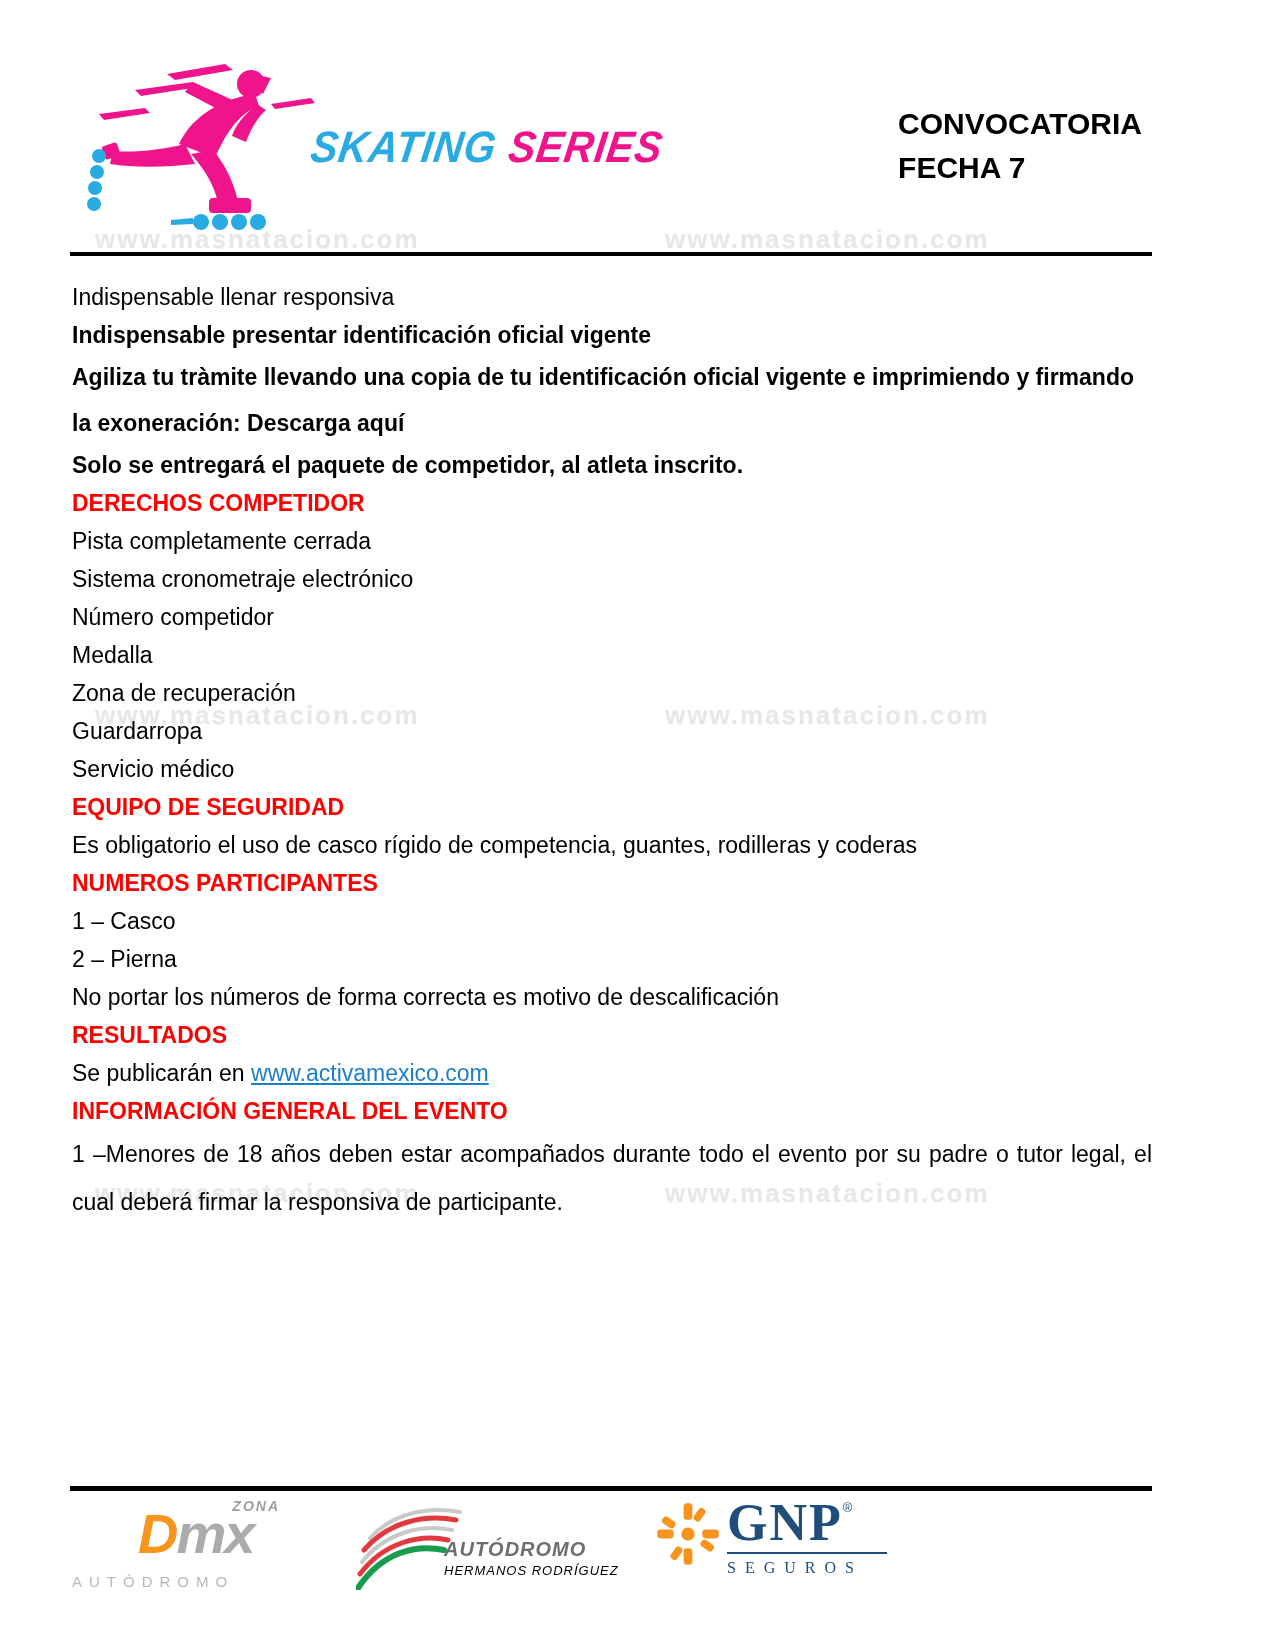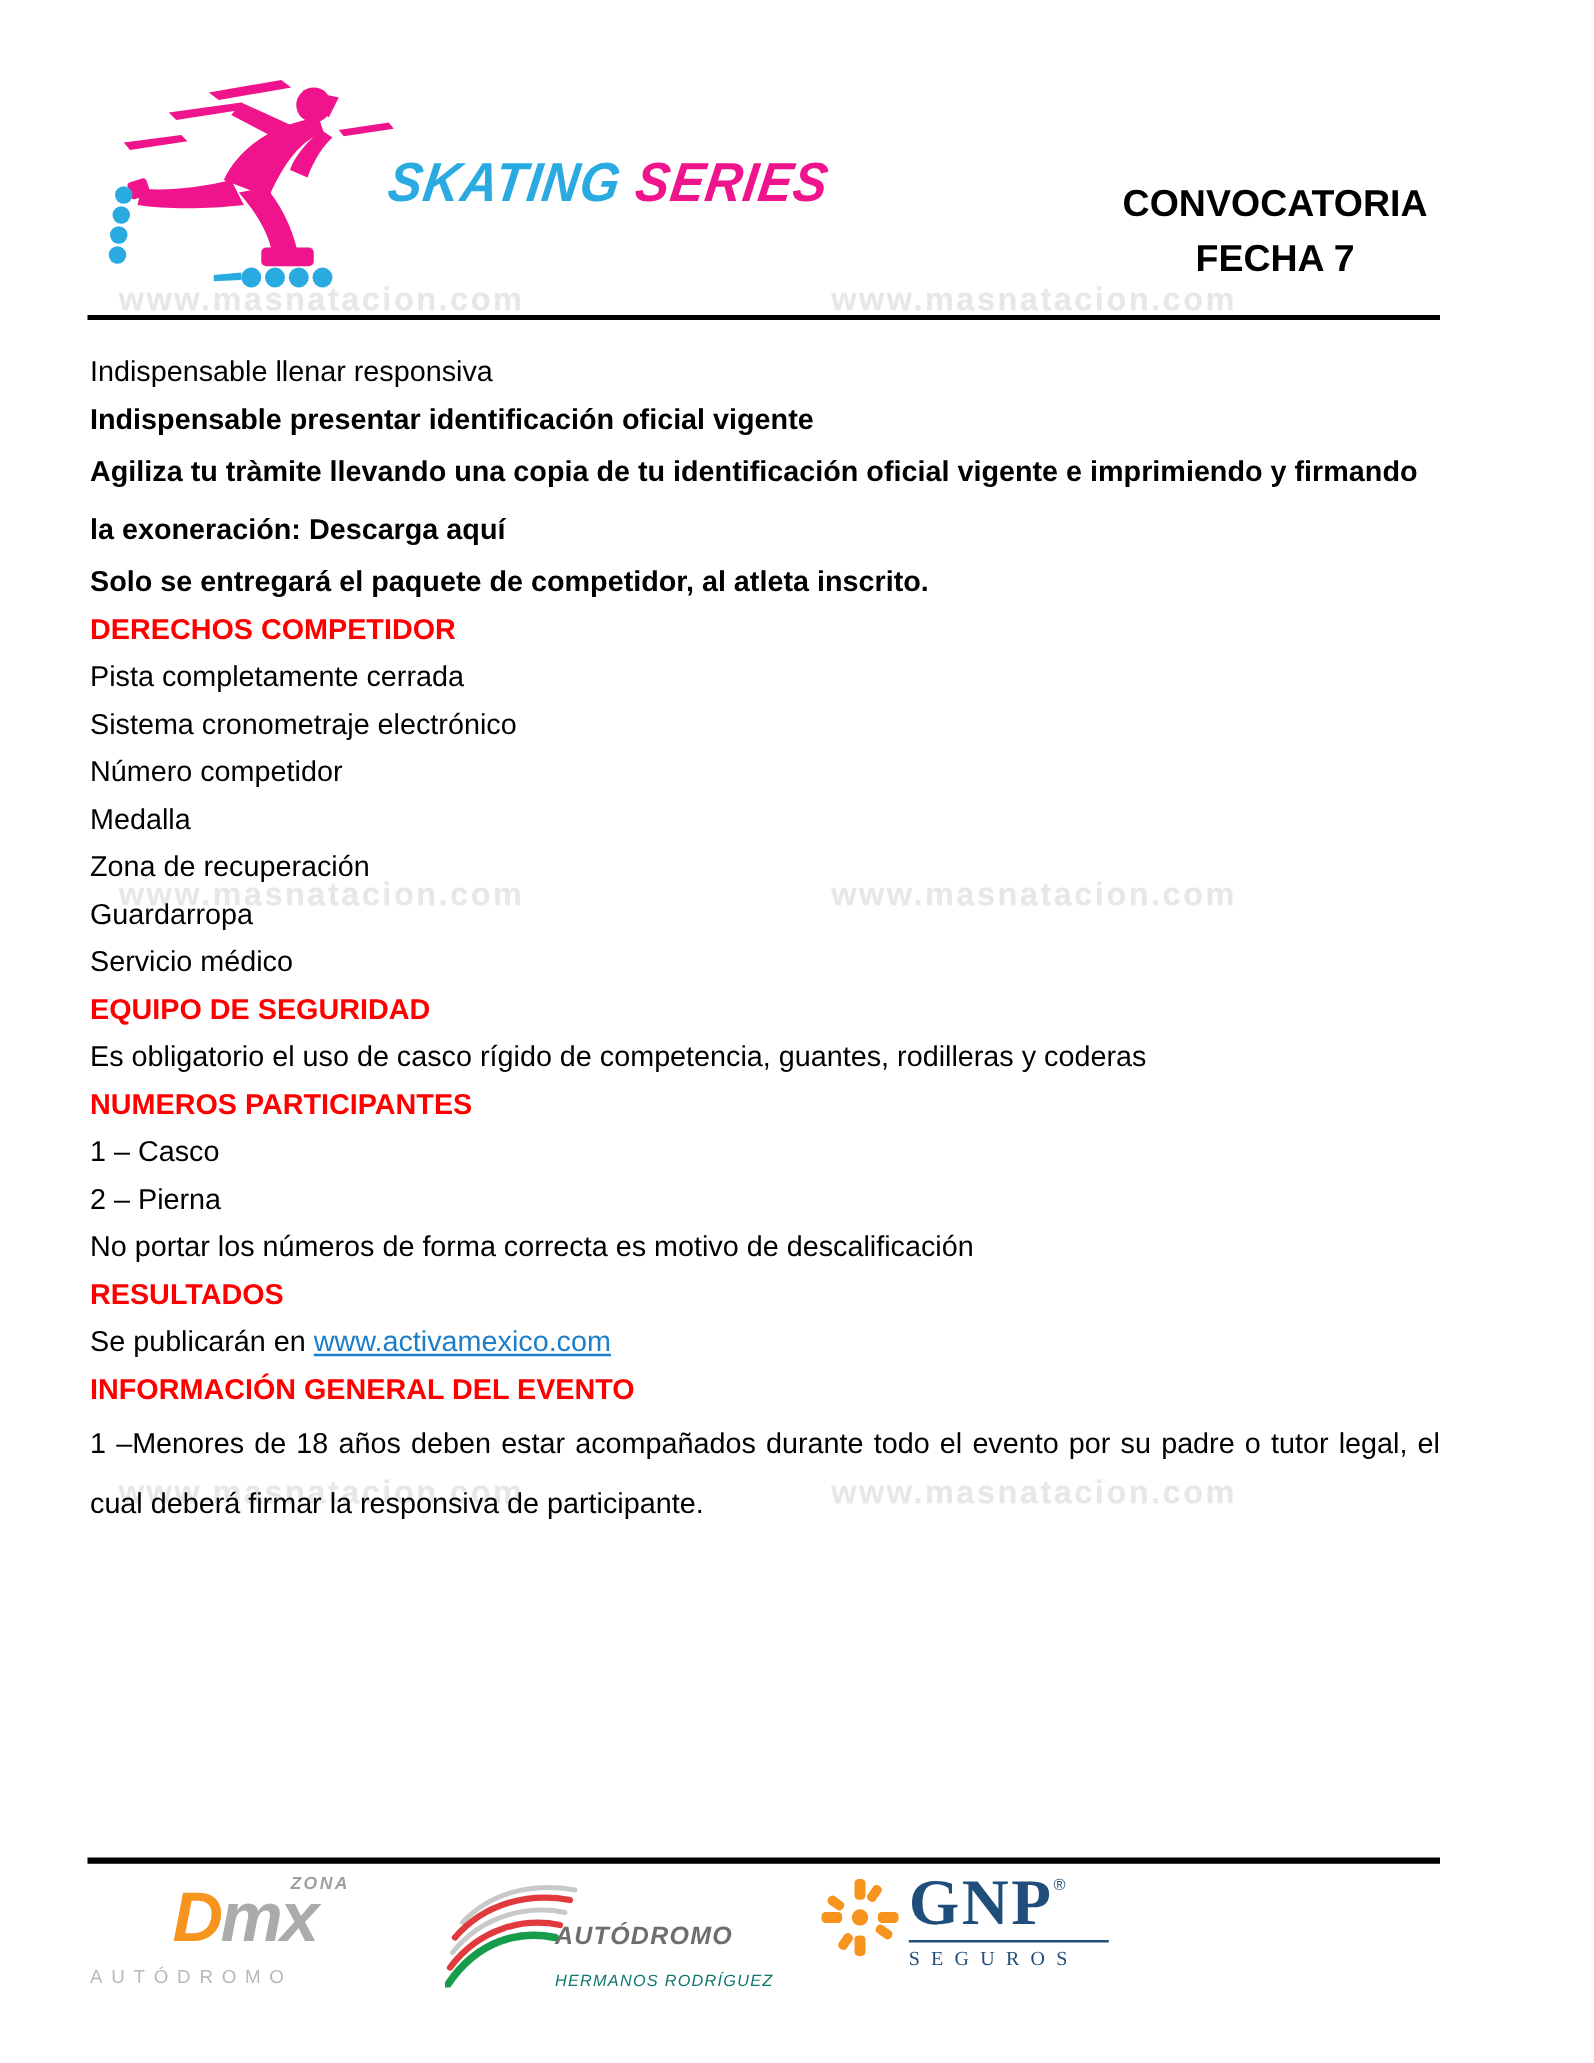--- a/index.html
+++ b/index.html
@@ -22,22 +22,22 @@
       color:var(--watermark_grey);text-shadow:0 1px 0 #f6f6f6;white-space:nowrap;user-select:none;}
 
   
   .logo{position:absolute;left:75px;top:52px;width:500px;height:185px;z-index:2;display:flex;align-items:center;}
   .logo svg{flex:0 0 auto;}
   .logo-text{font-size:44px;font-weight:900;font-style:italic;letter-spacing:1px;
              transform:skewX(-8deg) scaleX(.92);transform-origin:left center;white-space:nowrap;margin-left:-14px;margin-top:4px;}
   .logo-text .skating{color:var(--logo_cyan);}
   .logo-text .series{color:var(--logo_pink);}
 
-  .header-title{position:absolute;right:133px;top:102px;z-index:3;text-align:center;
-                font-size:30px;font-weight:700;line-height:44px;margin-top:40px;}
+  .header-title{position:absolute;right:133px;top:102px;z-index:3;text-align:left;
+                font-size:30px;font-weight:700;line-height:44px;}
 
   .rule{position:absolute;left:70px;width:1082px;background:#000;z-index:2;}
   .rule-top{top:252px;height:4px;}
   .rule-bottom{top:1486px;height:5px;}
 
   
   .body-copy{position:absolute;left:72px;top:278px;width:1080px;z-index:3;font-size:23px;line-height:38px;}
   .body-copy p{margin:0;}
   .bold{font-weight:700;}
   .para-agiliza{margin-top:16px;line-height:46px;font-weight:700;}
@@ -58,21 +58,21 @@
   .dmx-zona{position:absolute;top:0;right:42px;font-size:14px;font-weight:700;font-style:italic;
             color:#9f9f9f;letter-spacing:2px;}
   .dmx-word{position:absolute;top:8px;left:29px;font-size:56px;font-weight:900;font-style:italic;line-height:56px;letter-spacing:-2px;margin-left:37px;}
   .dmx-word .d{color:var(--dmx_orange);}
   .dmx-word .mx{color:var(--logo_grey);}
   .dmx-autodromo{position:absolute;bottom:0;left:0;font-size:15px;color:#b8b8b8;letter-spacing:7px;}
 
   .ahr{position:relative;width:265px;height:92px;}
   .ahr-text{position:absolute;left:88px;top:40px;color:#6e6e6e;font-style:italic;}
   .ahr-name{font-size:20px;font-weight:900;letter-spacing:1px;}
-  .ahr-sub{font-size:13px;letter-spacing:1px;margin-top:16px;color:#0f766e;}
+  .ahr-sub{font-size:13px;letter-spacing:1px;margin-top:2px;color:#000000;}
 
   .gnp{position:relative;width:250px;height:92px;display:flex;align-items:flex-start;}
   .gnp-right{margin-left:6px;}
   .gnp-name-row{display:flex;align-items:flex-start;}
   .gnp-name{font-family:"Liberation Serif", serif;font-weight:700;font-size:52px;line-height:50px;
             color:var(--gnp_navy);letter-spacing:2px;}
   .gnp-reg{font-size:13px;color:var(--gnp_navy);margin-top:2px;}
   .gnp-divider{height:2px;background:var(--gnp_navy);margin:4px 0 5px 0;width:160px;}
   .gnp-sub{font-size:16px;color:var(--gnp_navy);letter-spacing:9px;font-family:"Liberation Serif", serif;}
 </style>

